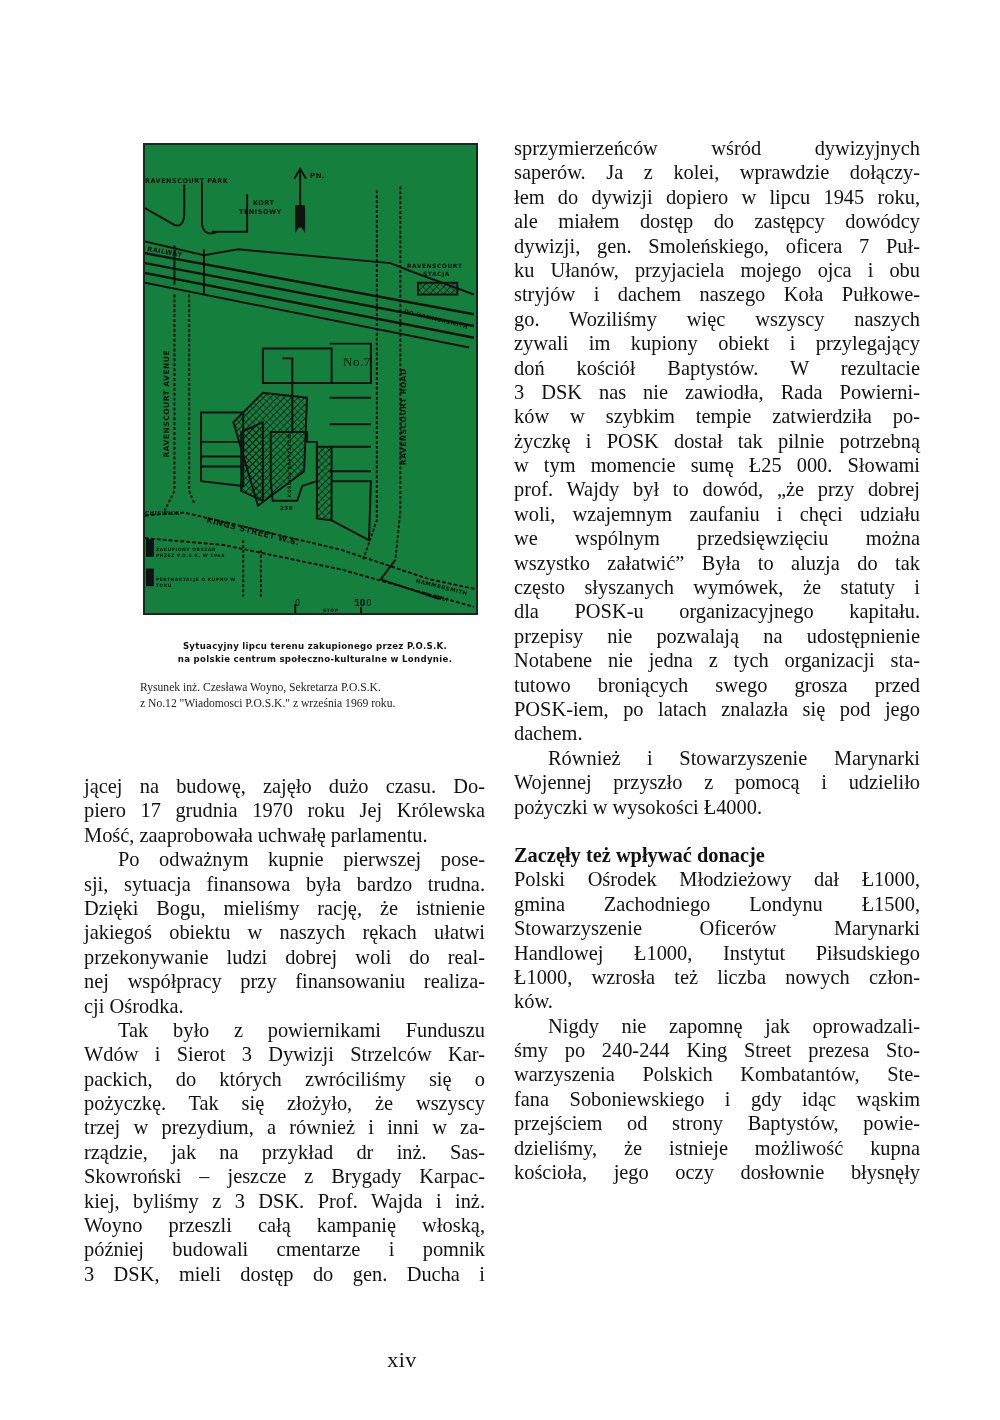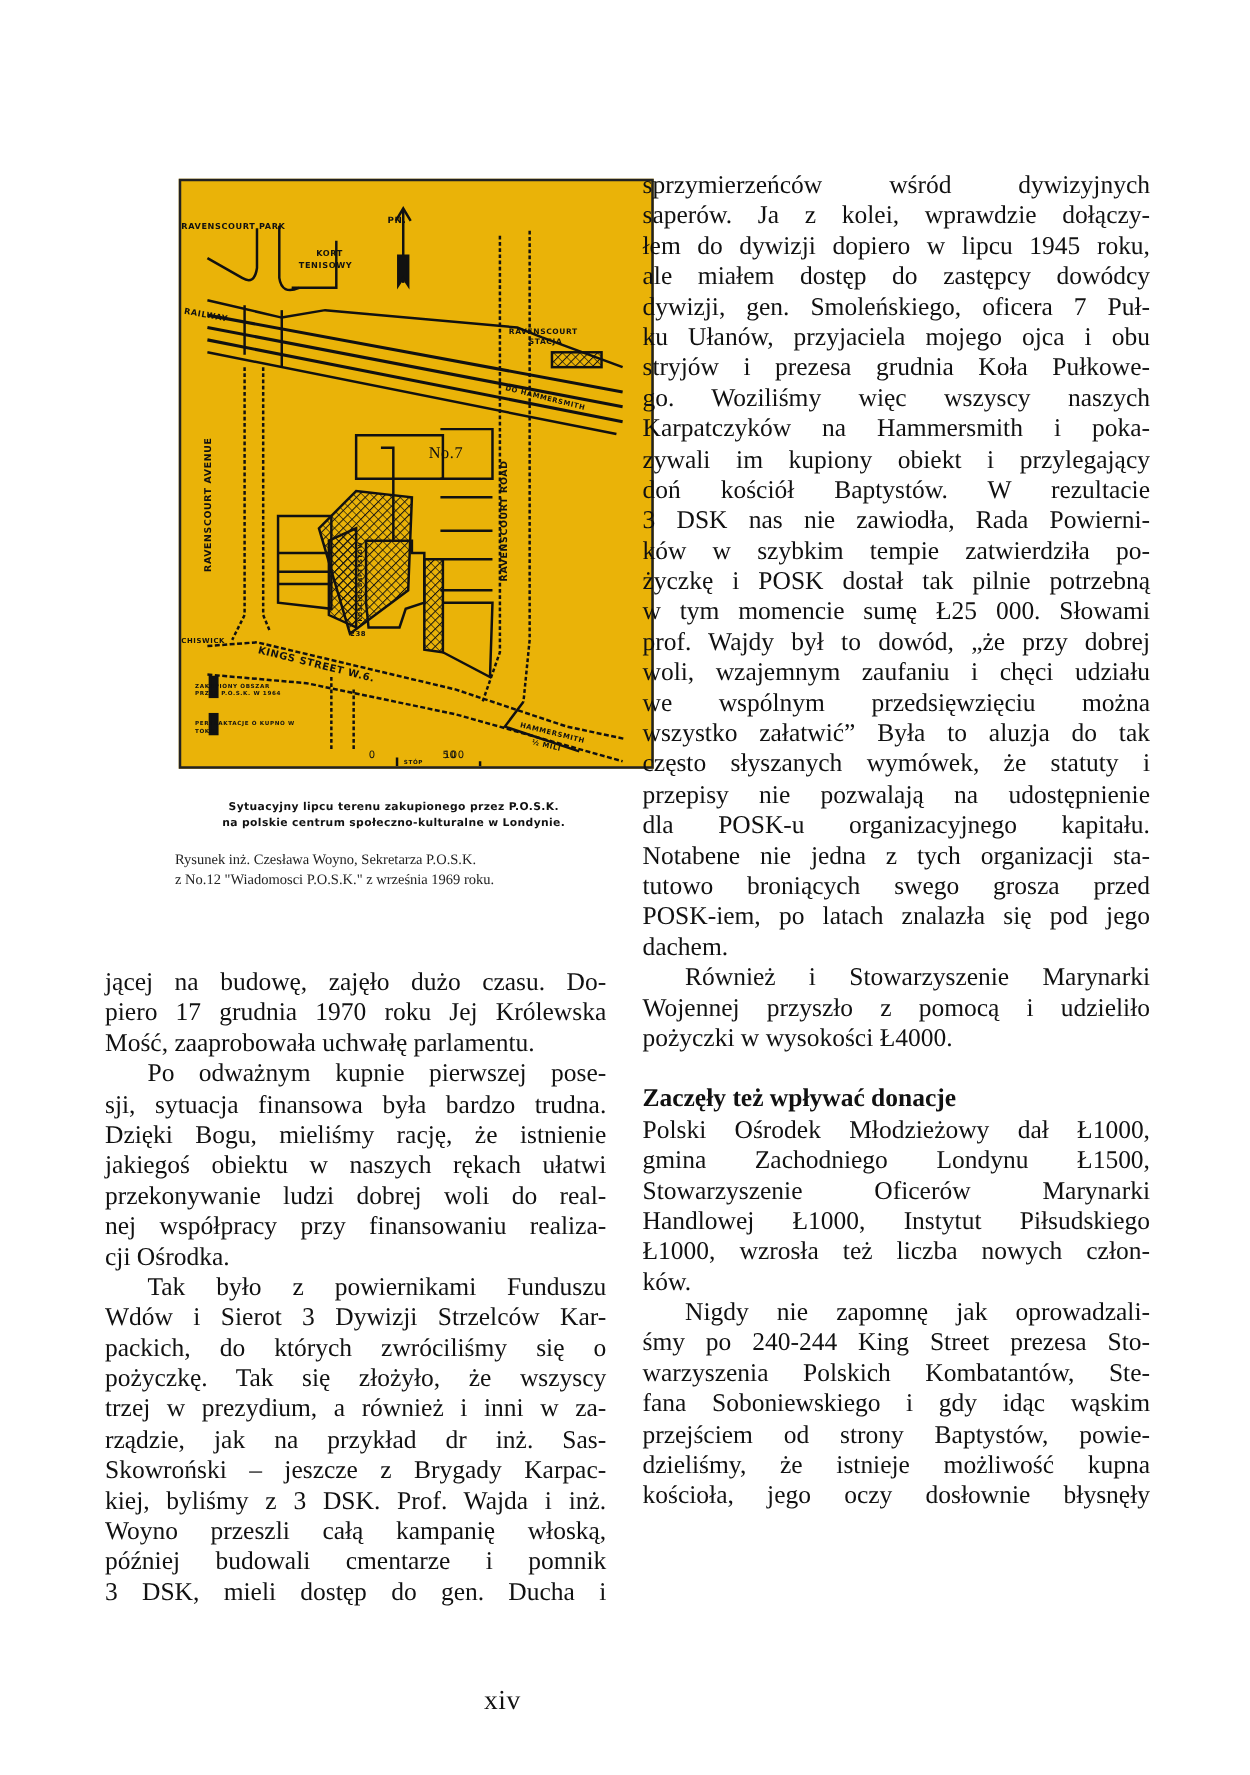--- a/index.html
+++ b/index.html
@@ -4,22 +4,22 @@
   <style>
     html, body { margin: 0; padding: 0; background: #ffffff; }
     body {
       width: 1000px; height: 1420px; position: relative; overflow: hidden;
       font-family: "Liberation Serif", "DejaVu Serif", serif; color: #111;
     }
     .page { position: absolute; left: 0; top: 0; width: 1000px; height: 1420px; }
 
     
     .figure {
-      position: absolute; left: 143px; top: 143px; width: 380px; height: 472px;
-      border: 2px solid #222; box-sizing: border-box; background: #eab308;
+      position: absolute; left: 143px; top: 143px; width: 335px; height: 472px;
+      border: 2px solid #222; box-sizing: border-box; background: #15803d;
       overflow: hidden;
     }
     .figure svg { position: absolute; left: 0; top: 0; width: 100%; height: 100%; }
     .map-label {
       position: absolute; font-family: "DejaVu Sans", sans-serif; font-weight: bold;
       color: #111; white-space: nowrap; line-height: 1; letter-spacing: 0.5px;
     }
 
     .caption-bold {
       position: absolute; left: 150px; top: 640px; width: 330px; text-align: center;
@@ -175,36 +175,35 @@
     </div>
 
   <div class="column col-right" id="col-right">
     <div id="right-a">
         <span class="line">sprzymierzeńców wśród dywizyjnych</span>
         <span class="line">saperów. Ja z kolei, wprawdzie dołączy-</span>
         <span class="line">łem do dywizji dopiero w lipcu 1945 roku,</span>
         <span class="line">ale miałem dostęp do zastępcy dowódcy</span>
         <span class="line">dywizji, gen. Smoleńskiego, oficera 7 Puł-</span>
         <span class="line">ku Ułanów, przyjaciela mojego ojca i obu</span>
-        <span class="line">stryjów i prezesa grudnia Koła Pułkowe-</span>
+        <span class="line">stryjów i dachem naszego Koła Pułkowe-</span>
         <span class="line">go. Woziliśmy więc wszyscy naszych</span>
-        <span class="line">Karpatczyków na Hammersmith i poka-</span>
         <span class="line">zywali im kupiony obiekt i przylegający</span>
         <span class="line">doń kościół Baptystów. W rezultacie</span>
         <span class="line">3 DSK nas nie zawiodła, Rada Powierni-</span>
         <span class="line">ków w szybkim tempie zatwierdziła po-</span>
         <span class="line">życzkę i POSK dostał tak pilnie potrzebną</span>
         <span class="line">w tym momencie sumę Ł25 000. Słowami</span>
         <span class="line">prof. Wajdy był to dowód, „że przy dobrej</span>
         <span class="line">woli, wzajemnym zaufaniu i chęci udziału</span>
         <span class="line">we wspólnym przedsięwzięciu można</span>
         <span class="line">wszystko załatwić” Była to aluzja do tak</span>
         <span class="line">często słyszanych wymówek, że statuty i</span>
+        <span class="line">dla POSK-u organizacyjnego kapitału.</span>
         <span class="line">przepisy nie pozwalają na udostępnienie</span>
-        <span class="line">dla POSK-u organizacyjnego kapitału.</span>
         <span class="line">Notabene nie jedna z tych organizacji sta-</span>
         <span class="line">tutowo broniących swego grosza przed</span>
         <span class="line">POSK-iem, po latach znalazła się pod jego</span>
         <span class="line last">dachem.</span>
         <span class="line indent">Również i Stowarzyszenie Marynarki</span>
         <span class="line">Wojennej przyszło z pomocą i udzieliło</span>
         <span class="line last">pożyczki w wysokości Ł4000.</span>
       </div>
     <span class="heading">Zaczęły też wpływać donacje</span>
     <div id="right-b">

